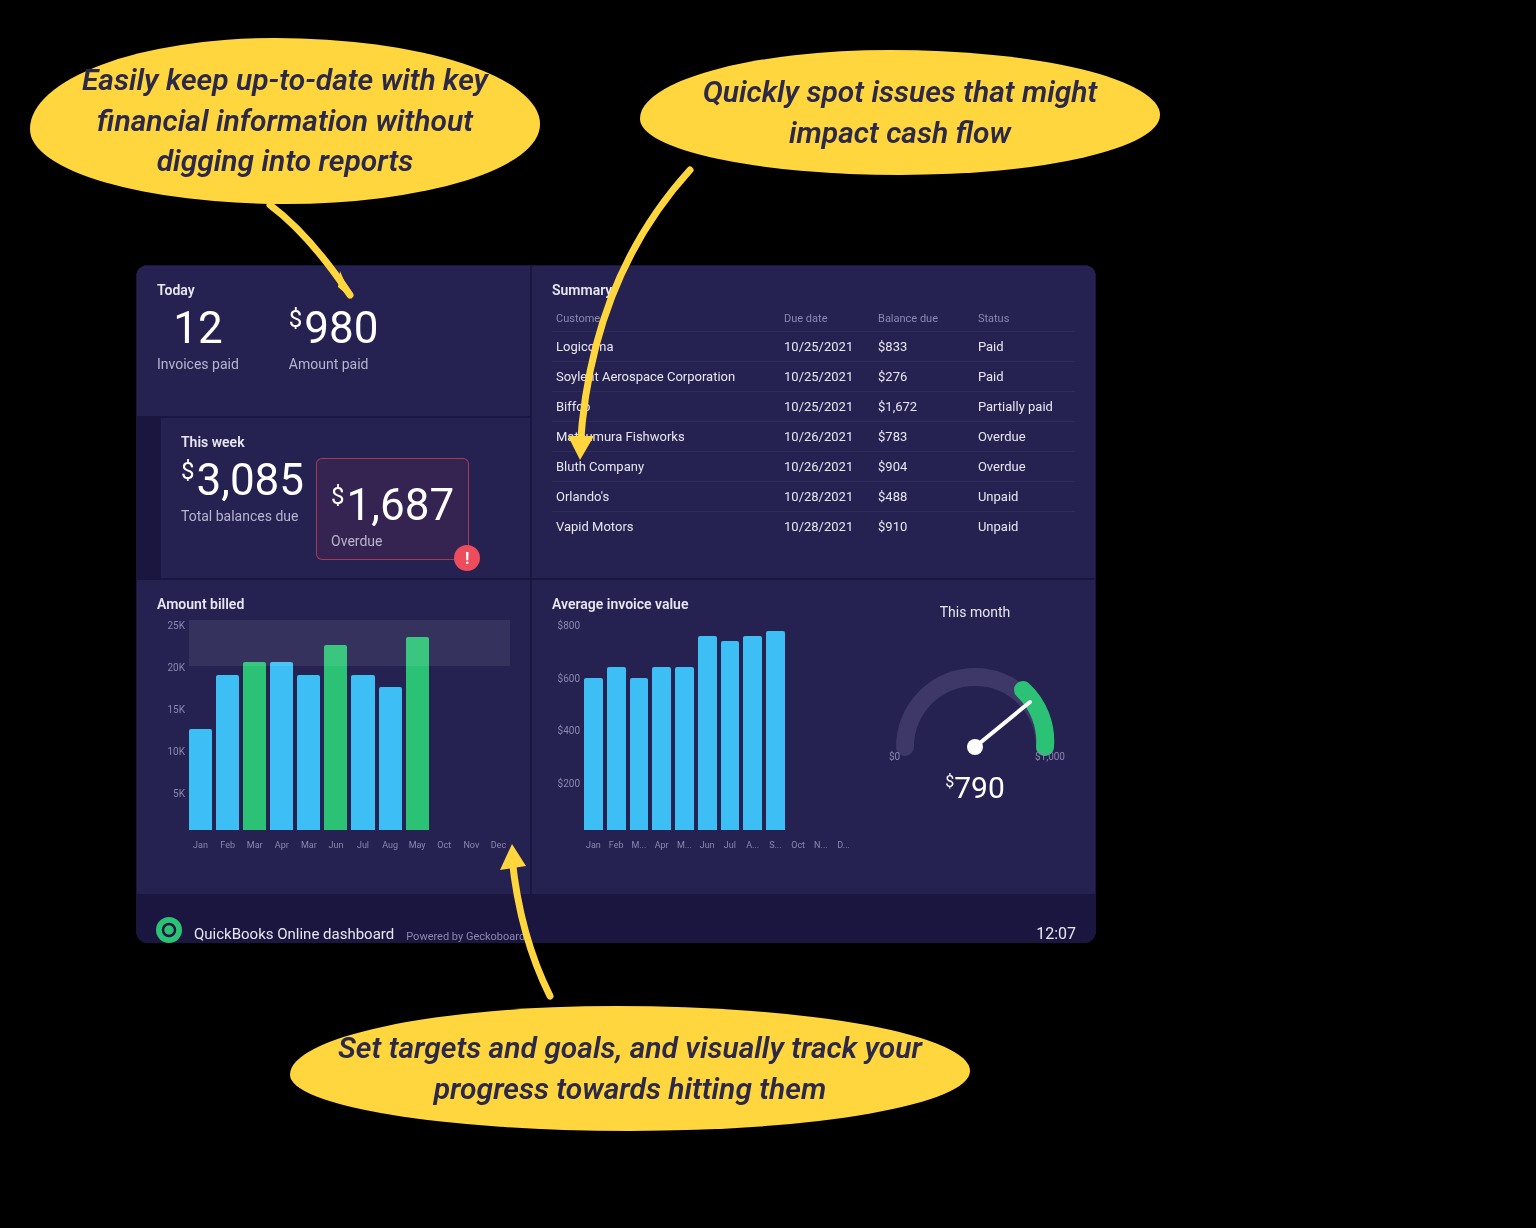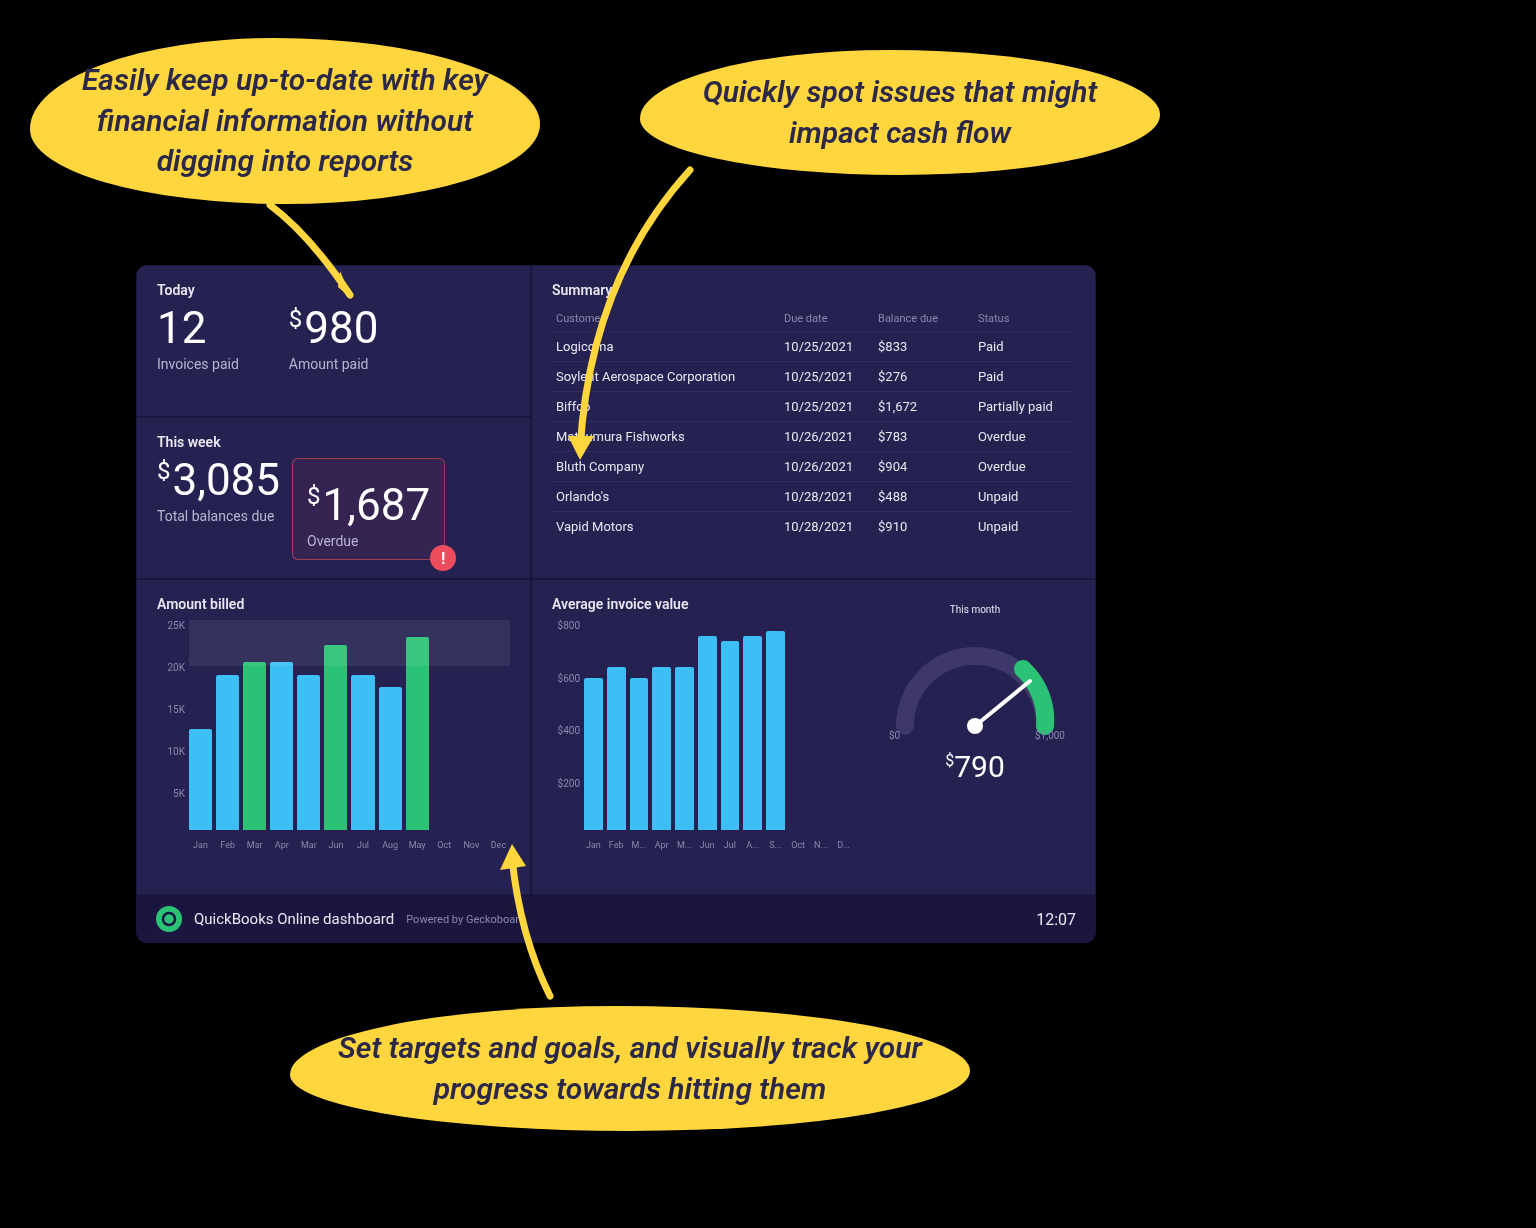--- a/index.html
+++ b/index.html
@@ -61,25 +61,25 @@
     .panel-title {
       font-size: 14px;
       font-weight: 600;
       color: #E8E7F0;
       margin-bottom: 8px;
     }
 
     .today { grid-column: 1; grid-row: 1; display: flex; flex-direction: column; }
     .today-row { display: flex; gap: 50px; }
     .metric { display: flex; flex-direction: column; }
-    .metric-value { font-size: 44px; font-weight: 400; color: #fff; line-height: 1; }
+    .metric-value { font-size: 44px; font-weight: 400; color: #fff; line-height: 1; text-align: center; }
     .metric-value .dollar { font-size: 24px; vertical-align: super; margin-right: 2px; }
     .metric-label { font-size: 14px; color: #B8B5D0; margin-top: 6px; }
 
-    .thisweek { grid-column: 1; grid-row: 2; }
+    .thisweek { grid-column: 1; grid-row: 2; margin-left: 24px; }
     .thisweek-row { display: flex; gap: 12px; align-items: flex-start; }
     .overdue-box {
       border: 1px solid rgba(237, 76, 92, 0.6);
       background: rgba(237, 76, 92, 0.08);
       border-radius: 6px;
       padding: 24px 14px 10px 14px;
       position: relative;
     }
     .alert-badge {
       position: absolute;
@@ -151,33 +151,33 @@
       right: 0;
       background: rgba(255,255,255,0.08);
       pointer-events: none;
     }
 
     .gauge-section {
       width: 200px;
       text-align: center;
       padding-top: 8px;
     }
-    .gauge-title { font-size: 10px; color: #E8E7F0; margin-bottom: 16px; }
+    .gauge-title { font-size: 14px; color: #E8E7F0; margin-bottom: 32px; }
     .gauge-wrap { position: relative; width: 180px; height: 110px; margin: 0 auto; }
     .gauge-label-min { position: absolute; bottom: 0; left: 4px; font-size: 10px; color: #8C88B0; }
     .gauge-label-max { position: absolute; bottom: 0; right: 0px; font-size: 10px; color: #8C88B0; }
     .gauge-value { font-size: 30px; color: #fff; margin-top: 8px; }
     .gauge-value .dollar { font-size: 16px; vertical-align: super; }
 
     .footer {
       grid-column: 1 / 3;
       grid-row: 4;
       background: #1A1640;
       display: flex;
-      align-items: center;
+      align-items: flex-end;
       padding: 0 20px;
       gap: 12px;
     }
     .logo-circle {
       width: 26px; height: 26px;
       border-radius: 50%;
       background: #2BC275;
       display: flex;
       align-items: center;
       justify-content: center;

